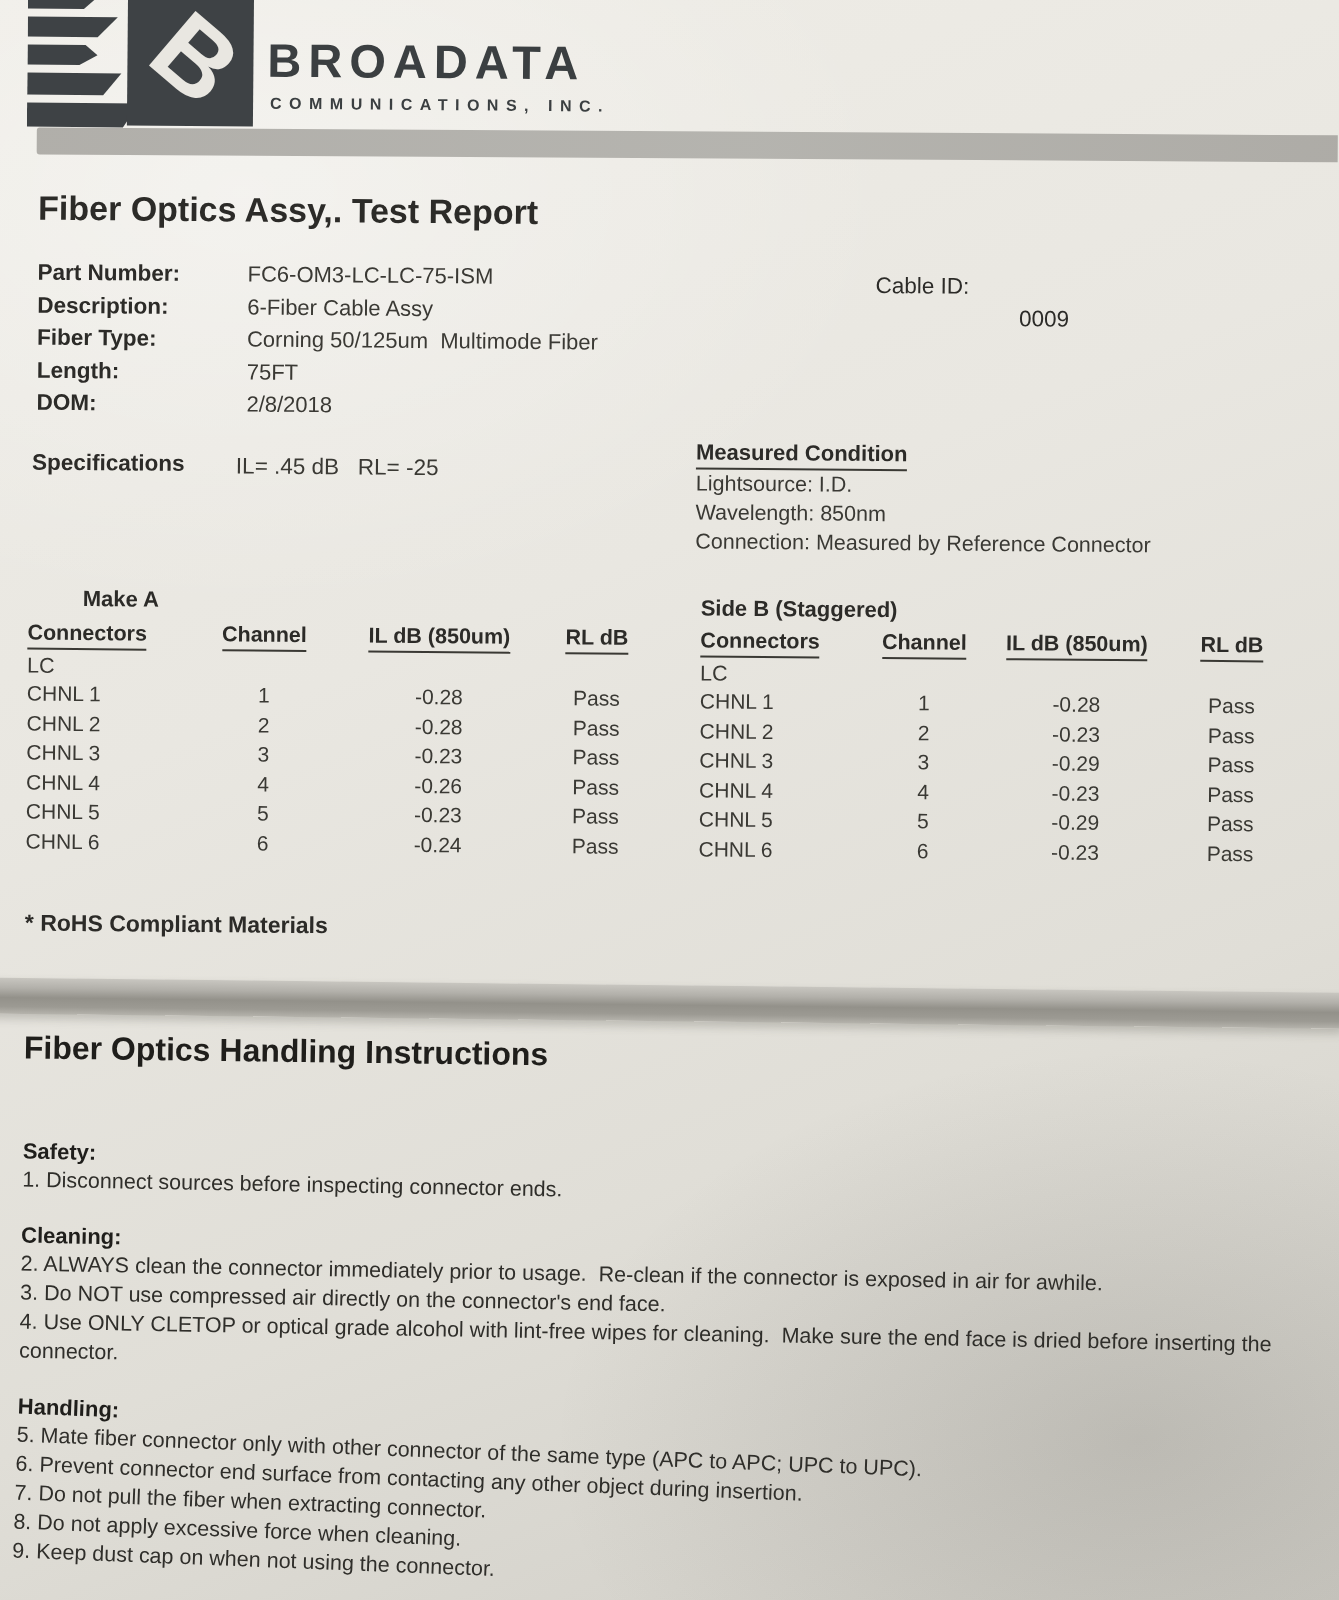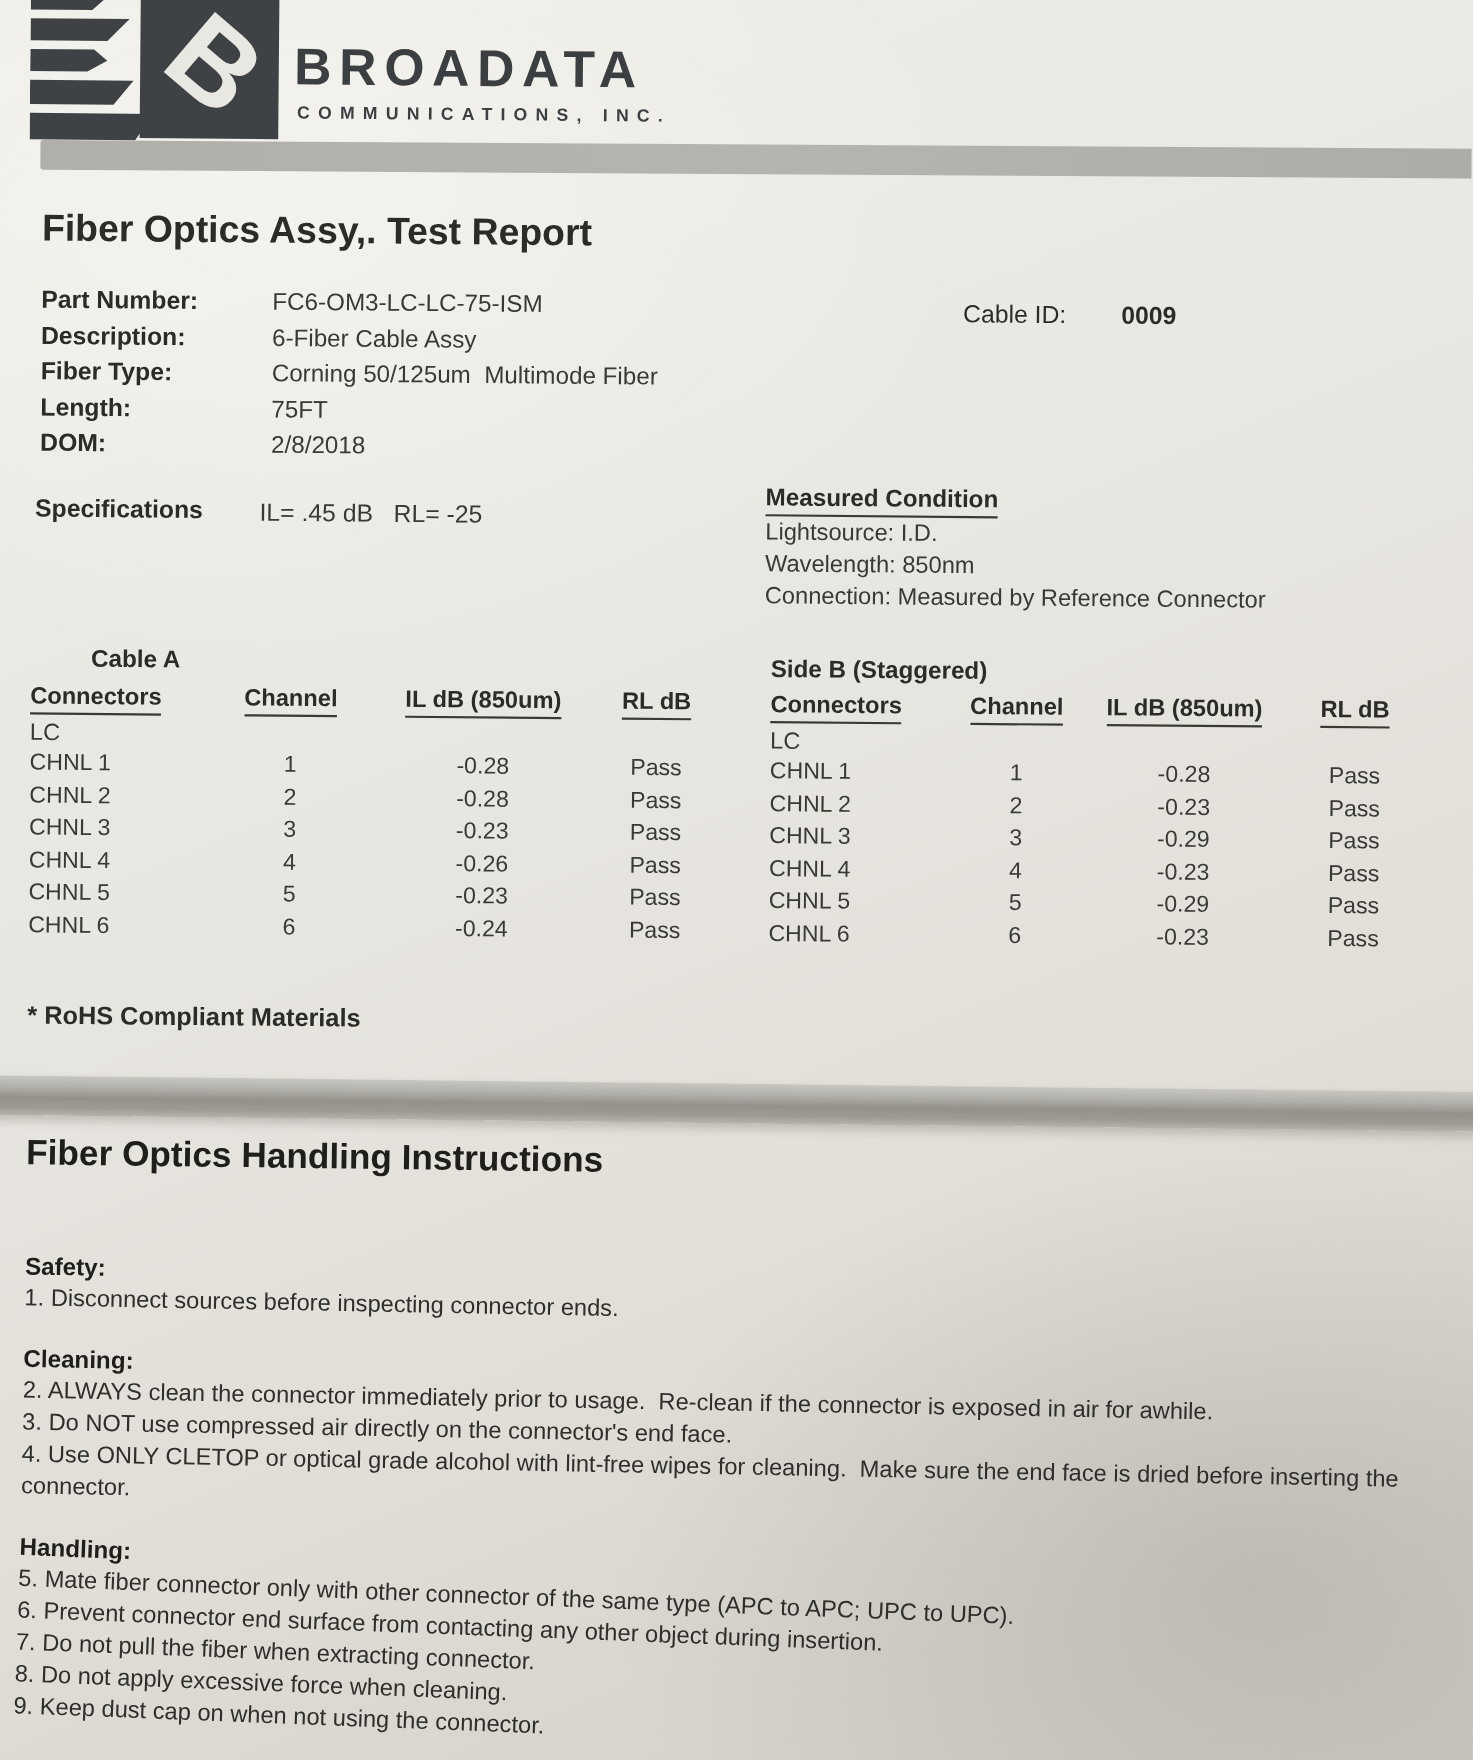--- a/index.html
+++ b/index.html
@@ -30,21 +30,21 @@
 
   .report-title{position:absolute;left:40px;top:192px;font-size:34px;font-weight:700;color:#2c2b28;}
 
   
   .info-block{position:absolute;left:40px;top:263px;width:820px;}
   .info-row{display:grid;grid-template-columns:210px 1fr;height:32.5px;align-items:baseline;}
   .info-label{font-weight:700;font-size:22.5px;color:#2c2b28;}
   .info-value{font-size:22px;white-space:pre;color:#3a3934;}
   .cable-id{position:absolute;left:878px;top:269px;font-size:22.5px;display:flex;}
   .cable-id .lbl{font-weight:400;color:#2c2b28;}
-  .cable-id .val{margin-left:50px;font-weight:700;color:#2c2b28;}
+  .cable-id .val{margin-left:50px;font-weight:400;color:#2c2b28;margin-top:32px;}
 
   .spec-label{position:absolute;left:36px;top:453px;font-size:22.5px;font-weight:700;color:#2c2b28;}
   .spec-value{position:absolute;left:240px;top:455px;font-size:22.5px;white-space:pre;color:#3a3934;}
 
   .measured{position:absolute;left:700px;top:435px;font-size:21.5px;line-height:29px;color:#3a3934;}
   .measured .mc-title{font-weight:700;color:#2c2b28;border-bottom:2.5px solid #3a3934;
     display:inline-block;padding-bottom:1px;font-size:22px;}
 
   
   .side-title{position:absolute;font-size:22px;font-weight:700;color:#2c2b28;}
@@ -134,21 +134,21 @@
     <div class="spec-label">Specifications</div>
     <div class="spec-value">IL= .45 dB   RL= -25</div>
 
     <div class="measured">
       <div><span class="mc-title">Measured Condition</span></div>
       <div>Lightsource: I.D.</div>
       <div>Wavelength: 850nm</div>
       <div>Connection: Measured by Reference Connector</div>
     </div>
 
-    <div class="side-title side-a-title">Cable A</div>
+    <div class="side-title side-a-title">Make A</div>
     <div class="side-title side-b-title">Side B (Staggered)</div>
 
     <div class="ttable ttable-a">
       <div class="th"><span>Connectors</span></div>
       <div class="th center"><span>Channel</span></div>
       <div class="th center"><span>IL dB (850um)</span></div>
       <div class="th center"><span>RL dB</span></div>
       <div class="conn-type">LC</div>
 
     <div class="trow">

